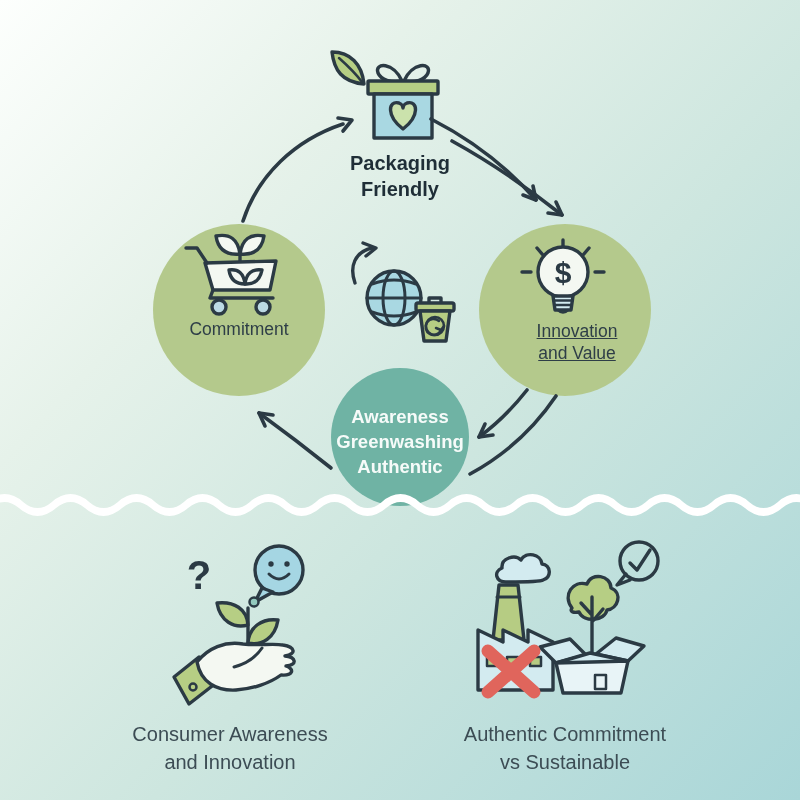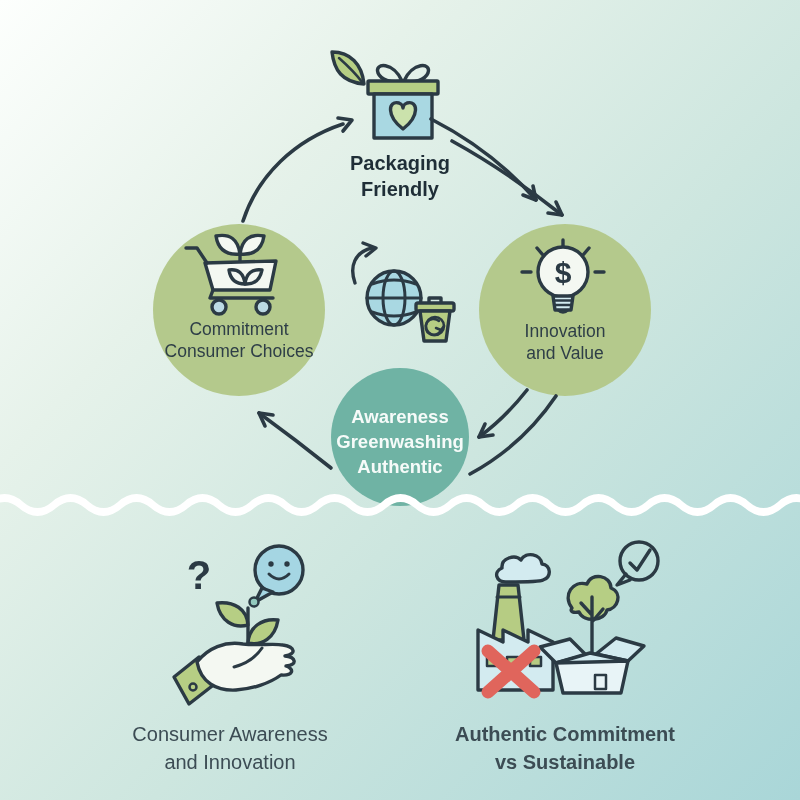--- a/index.html
+++ b/index.html
@@ -10,25 +10,25 @@
   }
   .abs{position:absolute;}
   .circle{position:absolute;border-radius:50%;}
   .circle-green{background:var(--circle-green);}
   .circle-teal{background:var(--circle-teal);}
   .label{position:absolute;text-align:center;color:var(--text-dark);}
   .label .ln{display:block;}
   #title{left:300px;top:150px;width:200px;font-size:20px;font-weight:bold;line-height:26px;color:var(--title-dark);}
   .circle-label{font-size:17.5px;line-height:22px;color:#2e3e47;width:100%;}
   #left-circle-label{left:0;top:94px;}
-  #right-circle-label{left:0;top:96px;}
+  #right-circle-label{left:12px;top:96px;text-decoration:underline;}
   #teal-label{left:0;top:36px;width:100%;font-size:18.5px;font-weight:bold;line-height:25px;color:#f6fbf9;}
   .section-label{font-size:20px;line-height:28px;color:#3c4c54;width:300px;}
   #awareness-label{left:80px;top:720px;text-align:center;}
-  #authenticity-label{left:415px;top:720px;font-weight:bold;}
+  #authenticity-label{left:415px;top:720px;}
   svg{position:absolute;overflow:visible;}
   .ik{stroke:var(--ink);stroke-width:3.4;fill:none;stroke-linecap:round;stroke-linejoin:round;}
   .ik2{stroke:var(--ink);stroke-width:2.5;fill:none;stroke-linecap:round;stroke-linejoin:round;}
   .arrow{stroke:var(--ink);stroke-width:3.6;fill:none;stroke-linecap:round;stroke-linejoin:round;}
   .f-leaf{fill:var(--leaf-green);}
   .f-leaflight{fill:var(--leaf-light);}
   .f-lblue{fill:var(--light-blue);}
   .f-pblue{fill:var(--pale-blue);}
   .f-white{fill:var(--icon-white);}
   .f-wheel{fill:var(--wheel-blue);}
@@ -43,21 +43,20 @@
   .svgtxt{font-family:"Liberation Sans",sans-serif;font-weight:bold;fill:var(--ink);text-anchor:middle;}
 </style>
 </head>
 <body>
 
 <div id="canvas">
 
   <div class="circle circle-green" style="left:153px;top:224px;width:172px;height:172px;">
     <div class="label circle-label" id="left-circle-label">
       <span class="ln">Commitment</span>
-      <span class="ln">Consumer Choices</span>
     </div>
   </div>
 
   <div class="circle circle-green" style="left:479px;top:224px;width:172px;height:172px;">
     <div class="label circle-label" id="right-circle-label">
       <span class="ln">Innovation</span>
       <span class="ln">and Value</span>
     </div>
   </div>
 

